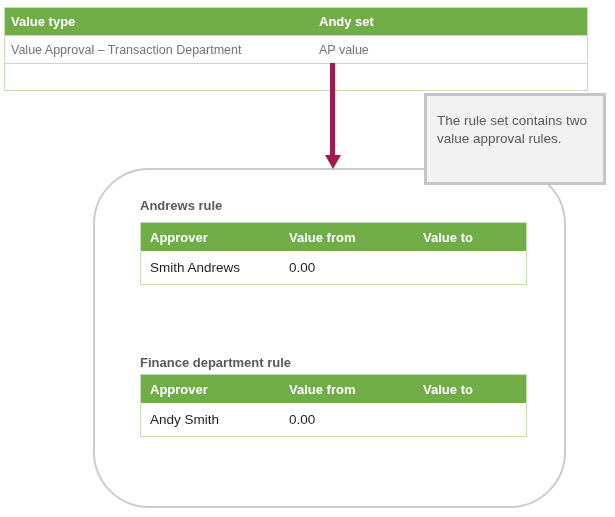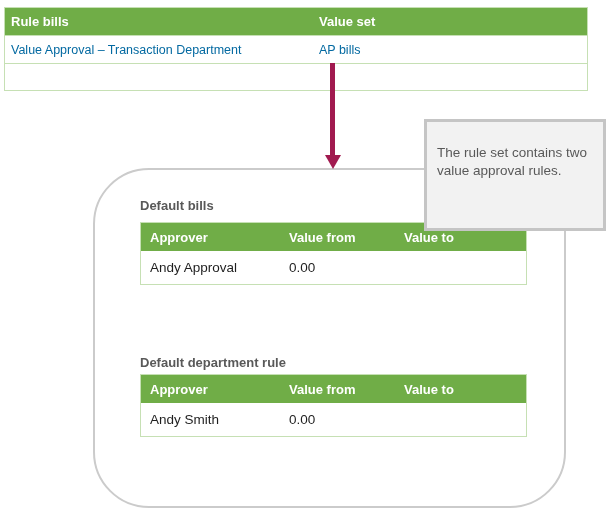--- a/index.html
+++ b/index.html
@@ -12,21 +12,21 @@
   .top-table{
     position:absolute;left:4px;top:7px;width:582px;
     border:1px solid var(--table-border-green,#C6E0B4);
     background:#fff;
   }
   .tt-row{display:flex;align-items:center;font-size:12.5px;}
   .tt-header{
     height:27px;background:var(--header-green,#70AD47);
     color:#fff;font-weight:bold;font-size:13px;
   }
-  .tt-data{height:27px;color:#0369a1;border-top:1px solid var(--table-border-green,#C6E0B4);}
+  .tt-data{height:27px;color:#737373;border-top:1px solid var(--table-border-green,#C6E0B4);}
   .tt-empty{height:26px;border-top:1px solid var(--table-border-green,#C6E0B4);}
   .tt-col1{width:308px;padding-left:6px;white-space:nowrap;}
   .tt-col2{flex:1;white-space:nowrap;}
 
   
   .panel{
     position:absolute;left:93px;top:168px;width:469px;height:336px;
     background:#fff;border:2px solid var(--panel-border,#CBCBCB);
     border-radius:56px;
   }
@@ -37,24 +37,24 @@
     background:var(--arrow-maroon,#A11A4F);
   }
   .arrow-head{
     position:absolute;left:325px;top:155px;width:0;height:0;
     border-left:8px solid transparent;border-right:8px solid transparent;
     border-top:14px solid var(--arrow-maroon,#A11A4F);
   }
 
   
   .callout{
-    position:absolute;left:424px;top:119px;width:182px;height:112px;
+    position:absolute;left:424px;top:93px;width:182px;height:92px;
     box-sizing:border-box;background:var(--callout-bg,#F2F2F2);
     border:3px solid var(--callout-border,#C5C5C5);
-    padding:22px 10px;color:var(--muted-text,#595959);
+    padding:16px 10px;color:var(--muted-text,#595959);
     font-size:13.5px;line-height:1.33;
   }
 
   
   .section-label{
     position:absolute;left:140px;color:var(--muted-text,#595959);
     font-weight:bold;font-size:13px;white-space:nowrap;
   }
   .label-1{top:198px;}
   .label-2{top:355px;}
@@ -65,57 +65,57 @@
   .table-1{top:222px;}
   .table-2{top:374px;}
   .it-row{display:flex;align-items:center;}
   .it-header{
     height:28px;background:var(--header-green,#70AD47);
     color:#fff;font-weight:bold;font-size:13px;
   }
   .it-data{height:33px;color:#1f1f1f;font-size:13.5px;}
   .it-col1{flex:1;padding-left:9px;white-space:nowrap;}
   .it-col2{width:115px;white-space:nowrap;}
-  .it-col3{width:122px;box-sizing:border-box;padding-right:34px;text-align:left;white-space:nowrap;}
+  .it-col3{width:122px;box-sizing:border-box;padding-right:34px;text-align:center;white-space:nowrap;}
 </style>
 </head>
 <body>
 
 <div class="top-table">
   <div class="tt-row tt-header">
-    <div class="tt-col1">Rule bills</div>
-    <div class="tt-col2">Value set</div>
+    <div class="tt-col1">Value type</div>
+    <div class="tt-col2">Andy set</div>
   </div>
   <div class="tt-row tt-data">
     <div class="tt-col1">Value Approval – Transaction Department</div>
-    <div class="tt-col2">AP bills</div>
+    <div class="tt-col2">AP value</div>
   </div>
   <div class="tt-row tt-empty">
     <div class="tt-col1"></div>
     <div class="tt-col2"></div>
   </div>
 </div>
 
 <div class="panel"></div>
 
-<div class="section-label label-1">Default bills</div>
+<div class="section-label label-1">Andrews rule</div>
 <div class="inner-table table-1">
   <div class="it-row it-header">
     <div class="it-col1">Approver</div>
     <div class="it-col2">Value from</div>
     <div class="it-col3">Value to</div>
   </div>
   <div class="it-row it-data">
-    <div class="it-col1">Andy Approval</div>
+    <div class="it-col1">Smith Andrews</div>
     <div class="it-col2">0.00</div>
     <div class="it-col3"></div>
   </div>
 </div>
 
-<div class="section-label label-2">Default department rule</div>
+<div class="section-label label-2">Finance department rule</div>
 <div class="inner-table table-2">
   <div class="it-row it-header">
     <div class="it-col1">Approver</div>
     <div class="it-col2">Value from</div>
     <div class="it-col3">Value to</div>
   </div>
   <div class="it-row it-data">
     <div class="it-col1">Andy Smith</div>
     <div class="it-col2">0.00</div>
     <div class="it-col3"></div>

